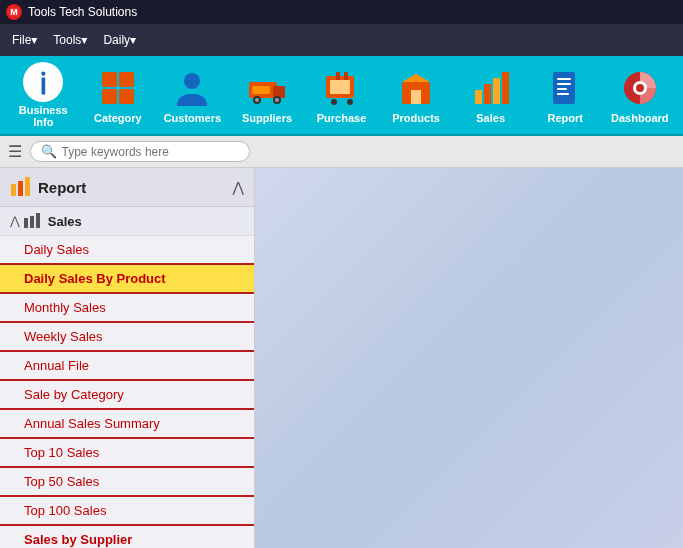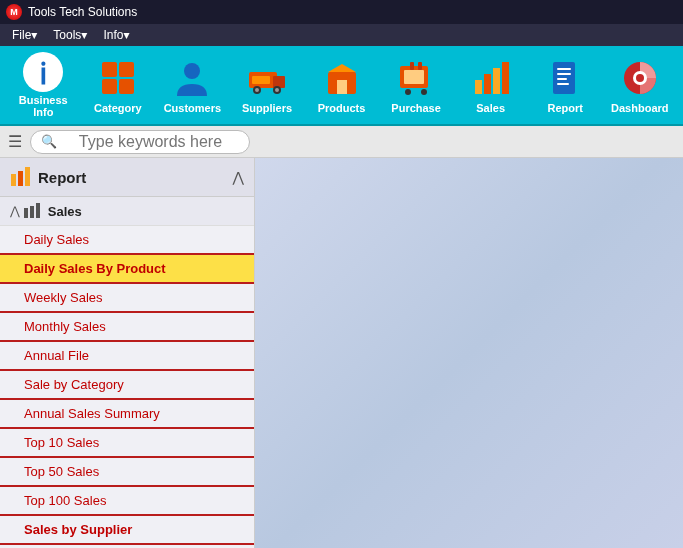--- a/index.html
+++ b/index.html
@@ -31,21 +31,21 @@
       align-items: center;
       justify-content: center;
       font-size: 9px;
       font-weight: bold;
       color: white;
     }
 
     
     .menu-bar {
       background: #2d2d44;
-      height: 22px;
+      height: 32px;
       display: flex;
       align-items: center;
       padding: 0 4px;
     }
     .menu-item {
       color: white;
       font-size: 12px;
       padding: 2px 8px;
       cursor: pointer;
     }
@@ -107,25 +107,24 @@
       background: white;
       border: 1px solid #bbb;
       border-radius: 12px;
       padding: 2px 10px;
       flex: 1;
       max-width: 220px;
     }
     .search-box input {
       border: none;
       outline: none;
-      font-size: 16px;
+      font-size: 12px;
       color: #888;
       background: transparent;
       width: 100%;
-      text-align: center;
     }
     .search-icon-span { color: #888; font-size: 13px; margin-right: 4px; }
 
     
     .main-layout {
       display: flex;
       height: calc(548px - 24px - 22px - 80px - 32px);
     }
 
     
@@ -200,21 +199,21 @@
 <body>
 
 <div class="title-bar">
   <span class="title-bar-icon">M</span>
   <span>Tools Tech Solutions</span>
 </div>
 
 <div class="menu-bar">
   <span class="menu-item">File▾</span>
   <span class="menu-item">Tools▾</span>
-  <span class="menu-item">Info▾</span>
+  <span class="menu-item">Daily▾</span>
 </div>
 
 <div class="toolbar">
 
   <div class="toolbar-btn">
     <div class="icon-wrap">
       <span style="font-size:30px; background:white; border-radius:50%; width:40px; height:40px; display:flex; align-items:center; justify-content:center; color:#1565c0; font-weight:bold;">ℹ</span>
     </div>
     <span class="btn-label">Business Info</span>
   </div>
@@ -253,40 +252,40 @@
         <circle cx="10" cy="32" r="2" fill="#999"></circle>
         <circle cx="30" cy="32" r="2" fill="#999"></circle>
       </svg>
     </div>
     <span class="btn-label">Suppliers</span>
   </div>
 
   <div class="toolbar-btn">
     <div class="icon-wrap">
       <svg width="40" height="40">
-        <rect x="6" y="14" width="28" height="22" rx="2" fill="#e65100"></rect>
-        <polygon points="6,14 20,6 34,14" fill="#ff8f00"></polygon>
-        <rect x="15" y="22" width="10" height="14" fill="#ffcc80"></rect>
-      </svg>
-    </div>
-    <span class="btn-label">Products</span>
-  </div>
-
-  <div class="toolbar-btn">
-    <div class="icon-wrap">
-      <svg width="40" height="40">
         <rect x="4" y="8" width="28" height="22" rx="2" fill="#e65100"></rect>
         <rect x="8" y="12" width="20" height="14" rx="1" fill="#ffcc80"></rect>
         <circle cx="12" cy="34" r="3" fill="#333"></circle>
         <circle cx="28" cy="34" r="3" fill="#333"></circle>
         <rect x="14" y="4" width="4" height="8" rx="1" fill="#bf360c"></rect>
         <rect x="22" y="4" width="4" height="8" rx="1" fill="#bf360c"></rect>
       </svg>
     </div>
     <span class="btn-label">Purchase</span>
+  </div>
+
+  <div class="toolbar-btn">
+    <div class="icon-wrap">
+      <svg width="40" height="40">
+        <rect x="6" y="14" width="28" height="22" rx="2" fill="#e65100"></rect>
+        <polygon points="6,14 20,6 34,14" fill="#ff8f00"></polygon>
+        <rect x="15" y="22" width="10" height="14" fill="#ffcc80"></rect>
+      </svg>
+    </div>
+    <span class="btn-label">Products</span>
   </div>
 
   <div class="toolbar-btn">
     <div class="icon-wrap">
       <svg width="40" height="40">
         <rect x="4" y="22" width="7" height="14" fill="#f9a825"></rect>
         <rect x="13" y="16" width="7" height="20" fill="#e65100"></rect>
         <rect x="22" y="10" width="7" height="26" fill="#f9a825"></rect>
         <rect x="31" y="4" width="7" height="32" fill="#e65100"></rect>
       </svg>
@@ -351,22 +350,22 @@
         <rect x="0" y="6" width="4" height="10" fill="#555"></rect>
         <rect x="6" y="4" width="4" height="12" fill="#555"></rect>
         <rect x="12" y="1" width="4" height="15" fill="#555"></rect>
       </svg>
       <span class="sales-group-label">Sales</span>
     </div>
 
     <div id="sidebar-items-container">
         <div class="sidebar-item">Daily Sales</div>
         <div class="sidebar-item active bold-item">Daily Sales By Product</div>
+        <div class="sidebar-item">Monthly Sales</div>
         <div class="sidebar-item">Weekly Sales</div>
-        <div class="sidebar-item">Monthly Sales</div>
         <div class="sidebar-item">Annual File</div>
         <div class="sidebar-item">Sale by Category</div>
         <div class="sidebar-item">Annual Sales Summary</div>
         <div class="sidebar-item">Top 10 Sales</div>
         <div class="sidebar-item">Top 50 Sales</div>
         <div class="sidebar-item">Top 100 Sales</div>
         <div class="sidebar-item bold-item">Sales by Supplier</div>
       </div>
 
   </div>

